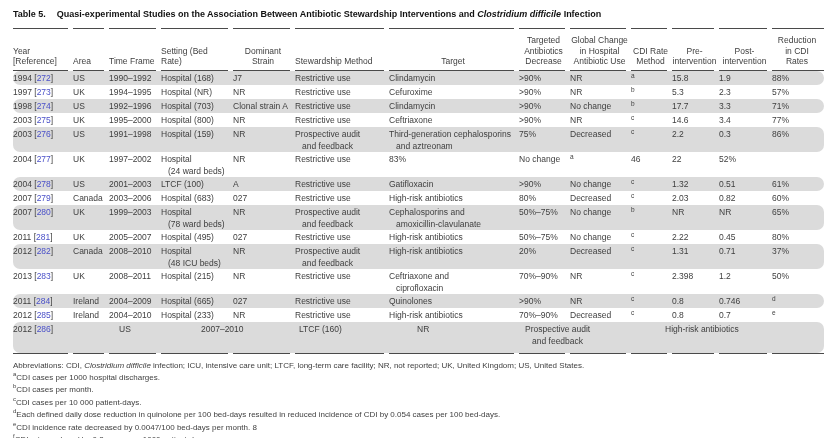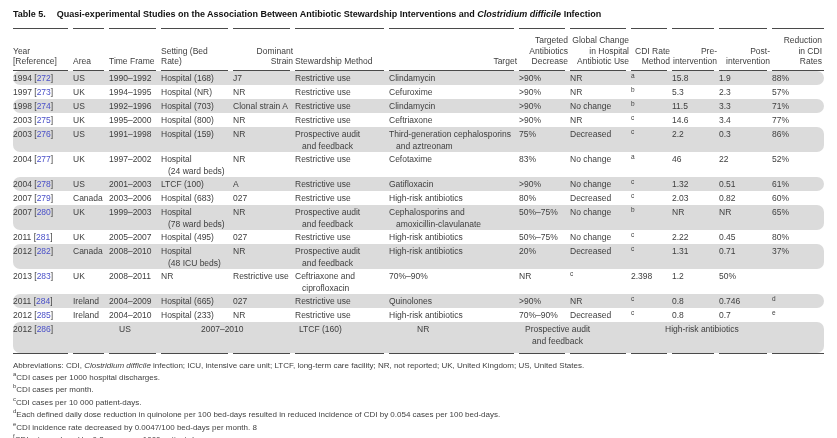--- a/index.html
+++ b/index.html
@@ -9,21 +9,21 @@
   .title{font-size:9px;line-height:11px;font-weight:bold;color:#121212;white-space:nowrap;}
   .title .tnum{margin-right:11px;}
   .ital{font-style:italic;}
   .grid{display:grid;grid-template-columns:60px 36px 52px 72px 62px 94px 130px 51px 61px 41px 47px 53px 52px;width:811px;}
   .rule{margin:0;}
   .rule1{margin-top:8px;}
   .rule i{display:block;height:1px;background:#4a4a4a;margin-right:5px;}
   .rule i:last-child{margin-right:0;}
   .hrow{align-items:end;font-size:8.5px;line-height:10.5px;padding:6px 0 3px;}
   .hcell{white-space:pre-line;padding-right:4px;}
-  .hcell.c{text-align:right;padding-right:2px;}
+  .hcell.c{text-align:center;padding-right:2px;}
   .trow{font-size:8.5px;line-height:12px;border-radius:7px;}
   .trow.odd{background:#dbdbdb;}
   .trow.pb6{padding-bottom:6px;gap:46px;}
   .tcell{padding:1px 4px 0 0;white-space:pre-line;}
   .tcell.ml{padding-left:7px;text-indent:-7px;}
   .tcell.c{text-align:left;padding:1px 0 0 0;}
   .ref{color:#4a50c8;}
   .supletter{font-size:6.5px;position:relative;top:-3px;}
   .fnotes{margin-top:6px;font-size:8px;line-height:12.4px;color:#3e3e3e;}
   .fn sup{font-size:6px;line-height:0;}
@@ -129,21 +129,21 @@
         <div class="tcell">1998 [<span class="ref">274</span>]</div>
         <div class="tcell ml">US</div>
         <div class="tcell ml">1992–1996</div>
         <div class="tcell ml">Hospital (703)</div>
         <div class="tcell ml">Clonal strain A</div>
         <div class="tcell ml">Restrictive use</div>
         <div class="tcell ml">Clindamycin</div>
         <div class="tcell ml">&gt;90%</div>
         <div class="tcell ml">No change</div>
         <div class="tcell c"><span class="supletter">b</span></div>
-        <div class="tcell c">11.5</div>
+        <div class="tcell c">17.7</div>
         <div class="tcell c">3.3</div>
         <div class="tcell c">71%</div>
       </div>
       <div class="grid trow">
         <div class="tcell">2003 [<span class="ref">275</span>]</div>
         <div class="tcell ml">UK</div>
         <div class="tcell ml">1995–2000</div>
         <div class="tcell ml">Hospital (800)</div>
         <div class="tcell ml">NR</div>
         <div class="tcell ml">Restrictive use</div>
@@ -173,21 +173,20 @@
         <div class="tcell c">86%</div>
       </div>
       <div class="grid trow">
         <div class="tcell">2004 [<span class="ref">277</span>]</div>
         <div class="tcell ml">UK</div>
         <div class="tcell ml">1997–2002</div>
         <div class="tcell ml">Hospital
 (24 ward beds)</div>
         <div class="tcell ml">NR</div>
         <div class="tcell ml">Restrictive use</div>
-        <div class="tcell ml">Cefotaxime</div>
         <div class="tcell ml">83%</div>
         <div class="tcell ml">No change</div>
         <div class="tcell c"><span class="supletter">a</span></div>
         <div class="tcell c">46</div>
         <div class="tcell c">22</div>
         <div class="tcell c">52%</div>
       </div>
       <div class="grid trow odd">
         <div class="tcell">2004 [<span class="ref">278</span>]</div>
         <div class="tcell ml">US</div>
@@ -265,20 +264,21 @@
         <div class="tcell ml">Decreased</div>
         <div class="tcell c"><span class="supletter">c</span></div>
         <div class="tcell c">1.31</div>
         <div class="tcell c">0.71</div>
         <div class="tcell c">37%</div>
       </div>
       <div class="grid trow">
         <div class="tcell">2013 [<span class="ref">283</span>]</div>
         <div class="tcell ml">UK</div>
         <div class="tcell ml">2008–2011</div>
+        <div class="tcell ml">Hospital (215)</div>
         <div class="tcell ml">NR</div>
         <div class="tcell ml">Restrictive use</div>
         <div class="tcell ml">Ceftriaxone and
 ciprofloxacin</div>
         <div class="tcell ml">70%–90%</div>
         <div class="tcell ml">NR</div>
         <div class="tcell c"><span class="supletter">c</span></div>
         <div class="tcell c">2.398</div>
         <div class="tcell c">1.2</div>
         <div class="tcell c">50%</div>

